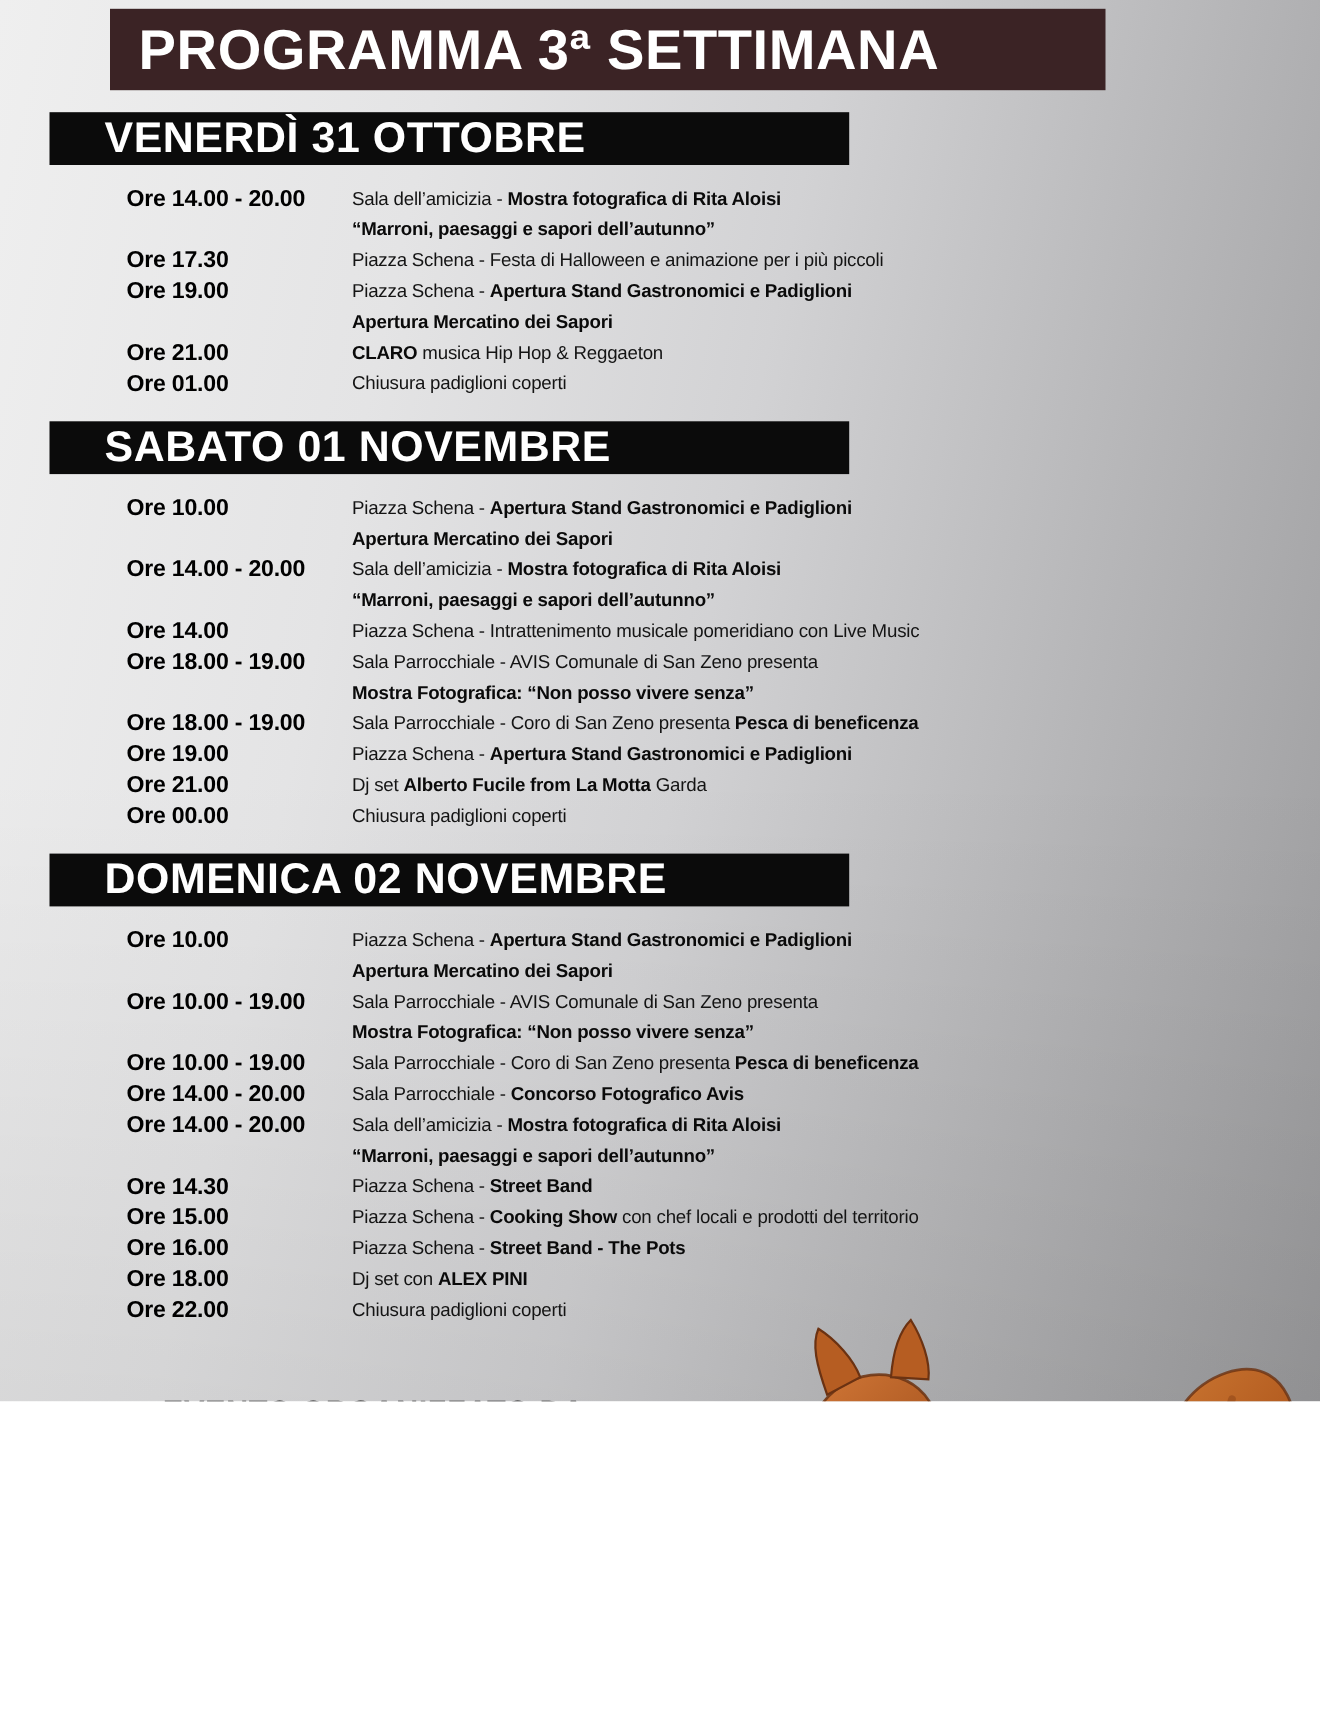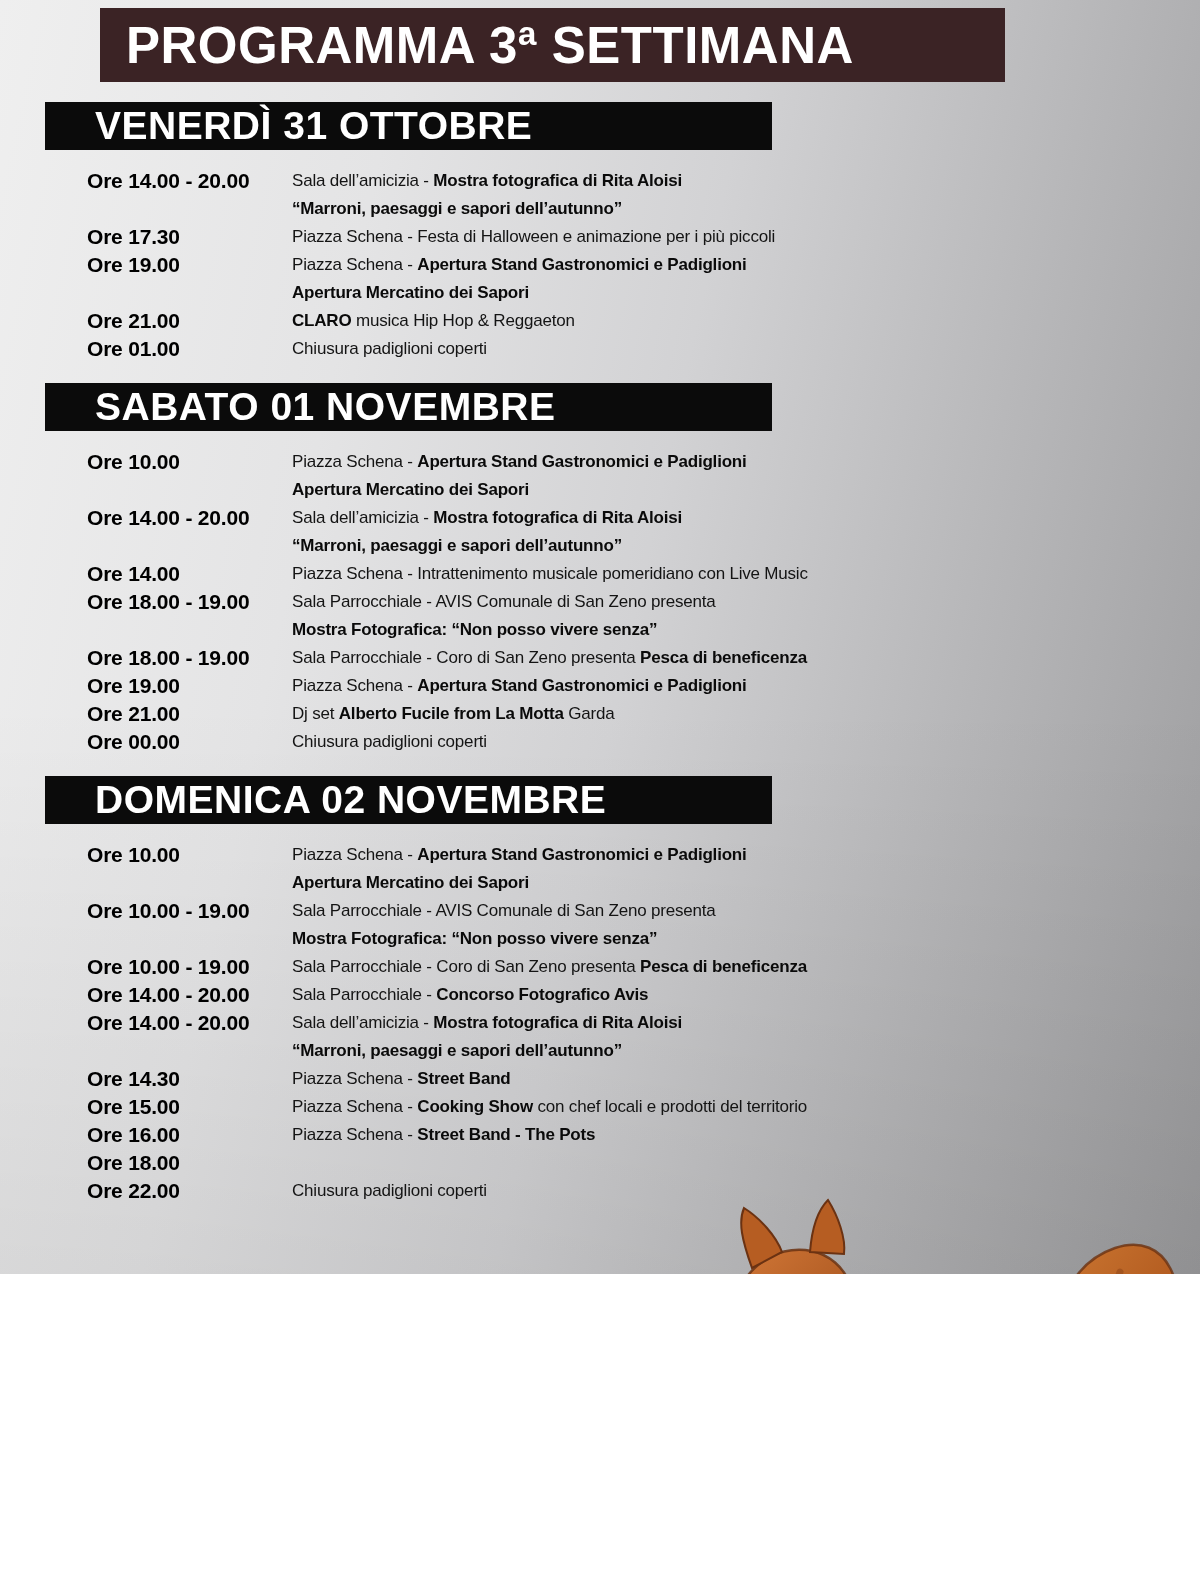--- a/index.html
+++ b/index.html
@@ -30,21 +30,21 @@
   .section { margin-top:20px; }
   .day-bar {
     margin-left:45px; width:727px; height:48px;
     background:#0b0b0b; display:flex; align-items:center;
   }
   .day-title {
     margin:0; color:#ffffff; font-weight:bold; font-size:39px;
     letter-spacing:0.5px; padding-left:50px; white-space:nowrap;
   }
   .rows { margin-top:17px; }
-  .row { display:flex; padding-left:87px; padding-right:20px; }
+  .row { display:flex; padding-left:115px; padding-right:20px; }
   .time {
     flex:0 0 205px; width:205px;
     font-weight:bold; color:#000000;
     font-size:21px; line-height:28px; letter-spacing:-0.2px;
   }
   .desc { flex:1; color:#141414; }
   .line { font-size:17px; line-height:28px; letter-spacing:-0.2px; }
   .b { font-weight:bold; color:#0a0a0a; }
 
   
@@ -245,20 +245,23 @@
             </div>
           </div>
           <div class="row">
             <div class="time">Ore 16.00</div>
             <div class="desc">
               <div class="line"><span>Piazza Schena - </span><span class="b">Street Band - The Pots</span></div>
             </div>
           </div>
           <div class="row">
             <div class="time">Ore 18.00</div>
+            <div class="desc">
+              <div class="line"><span>Dj set con </span><span class="b">ALEX PINI</span></div>
+            </div>
           </div>
           <div class="row">
             <div class="time">Ore 22.00</div>
             <div class="desc">
               <div class="line"><span>Chiusura padiglioni coperti</span></div>
             </div>
           </div>
         </div>
       </section>
     </div>

